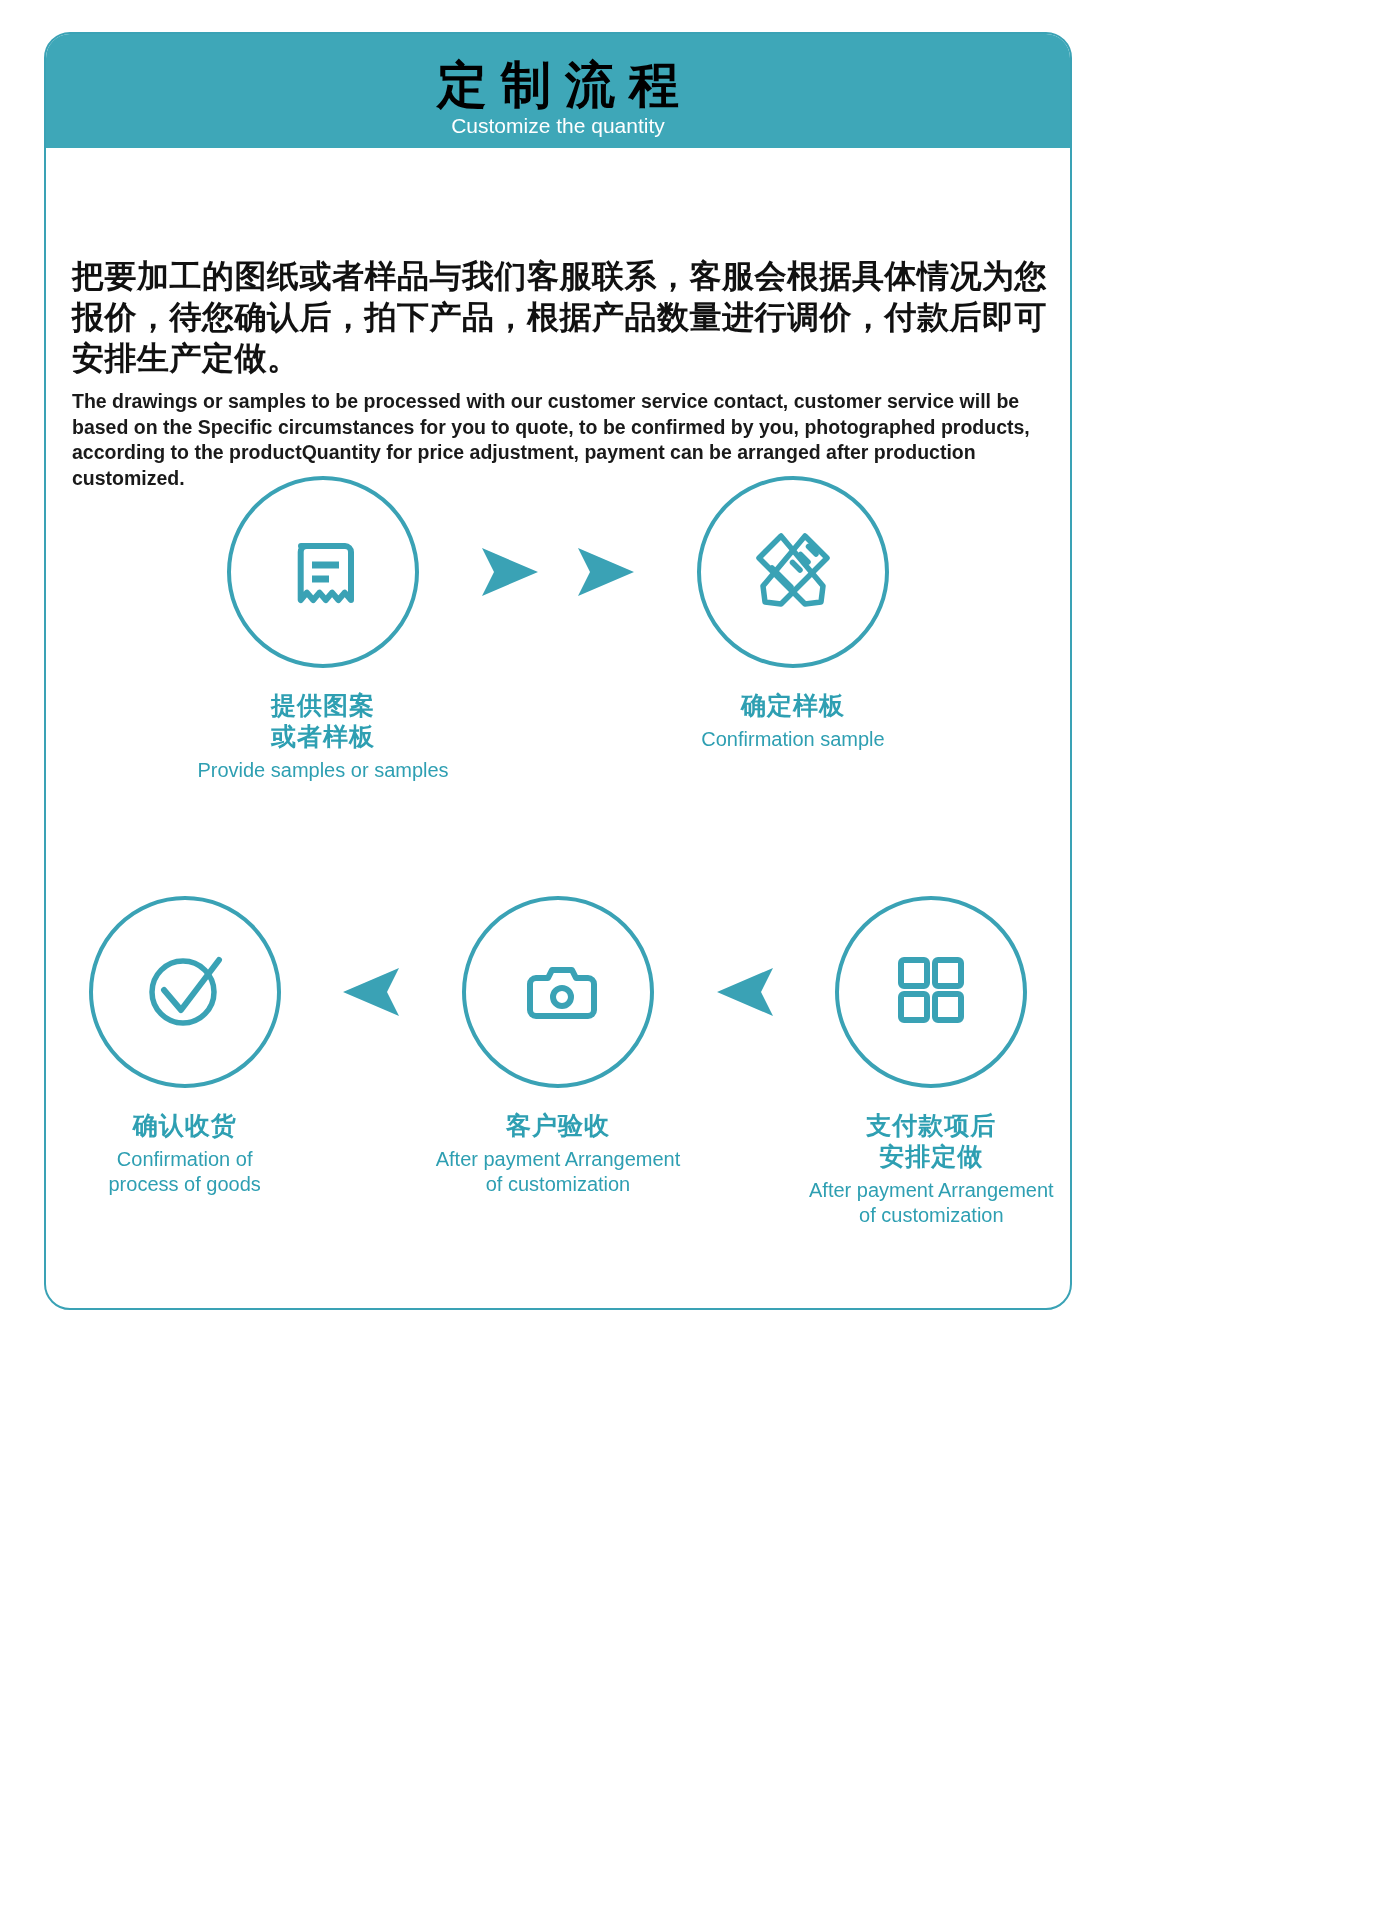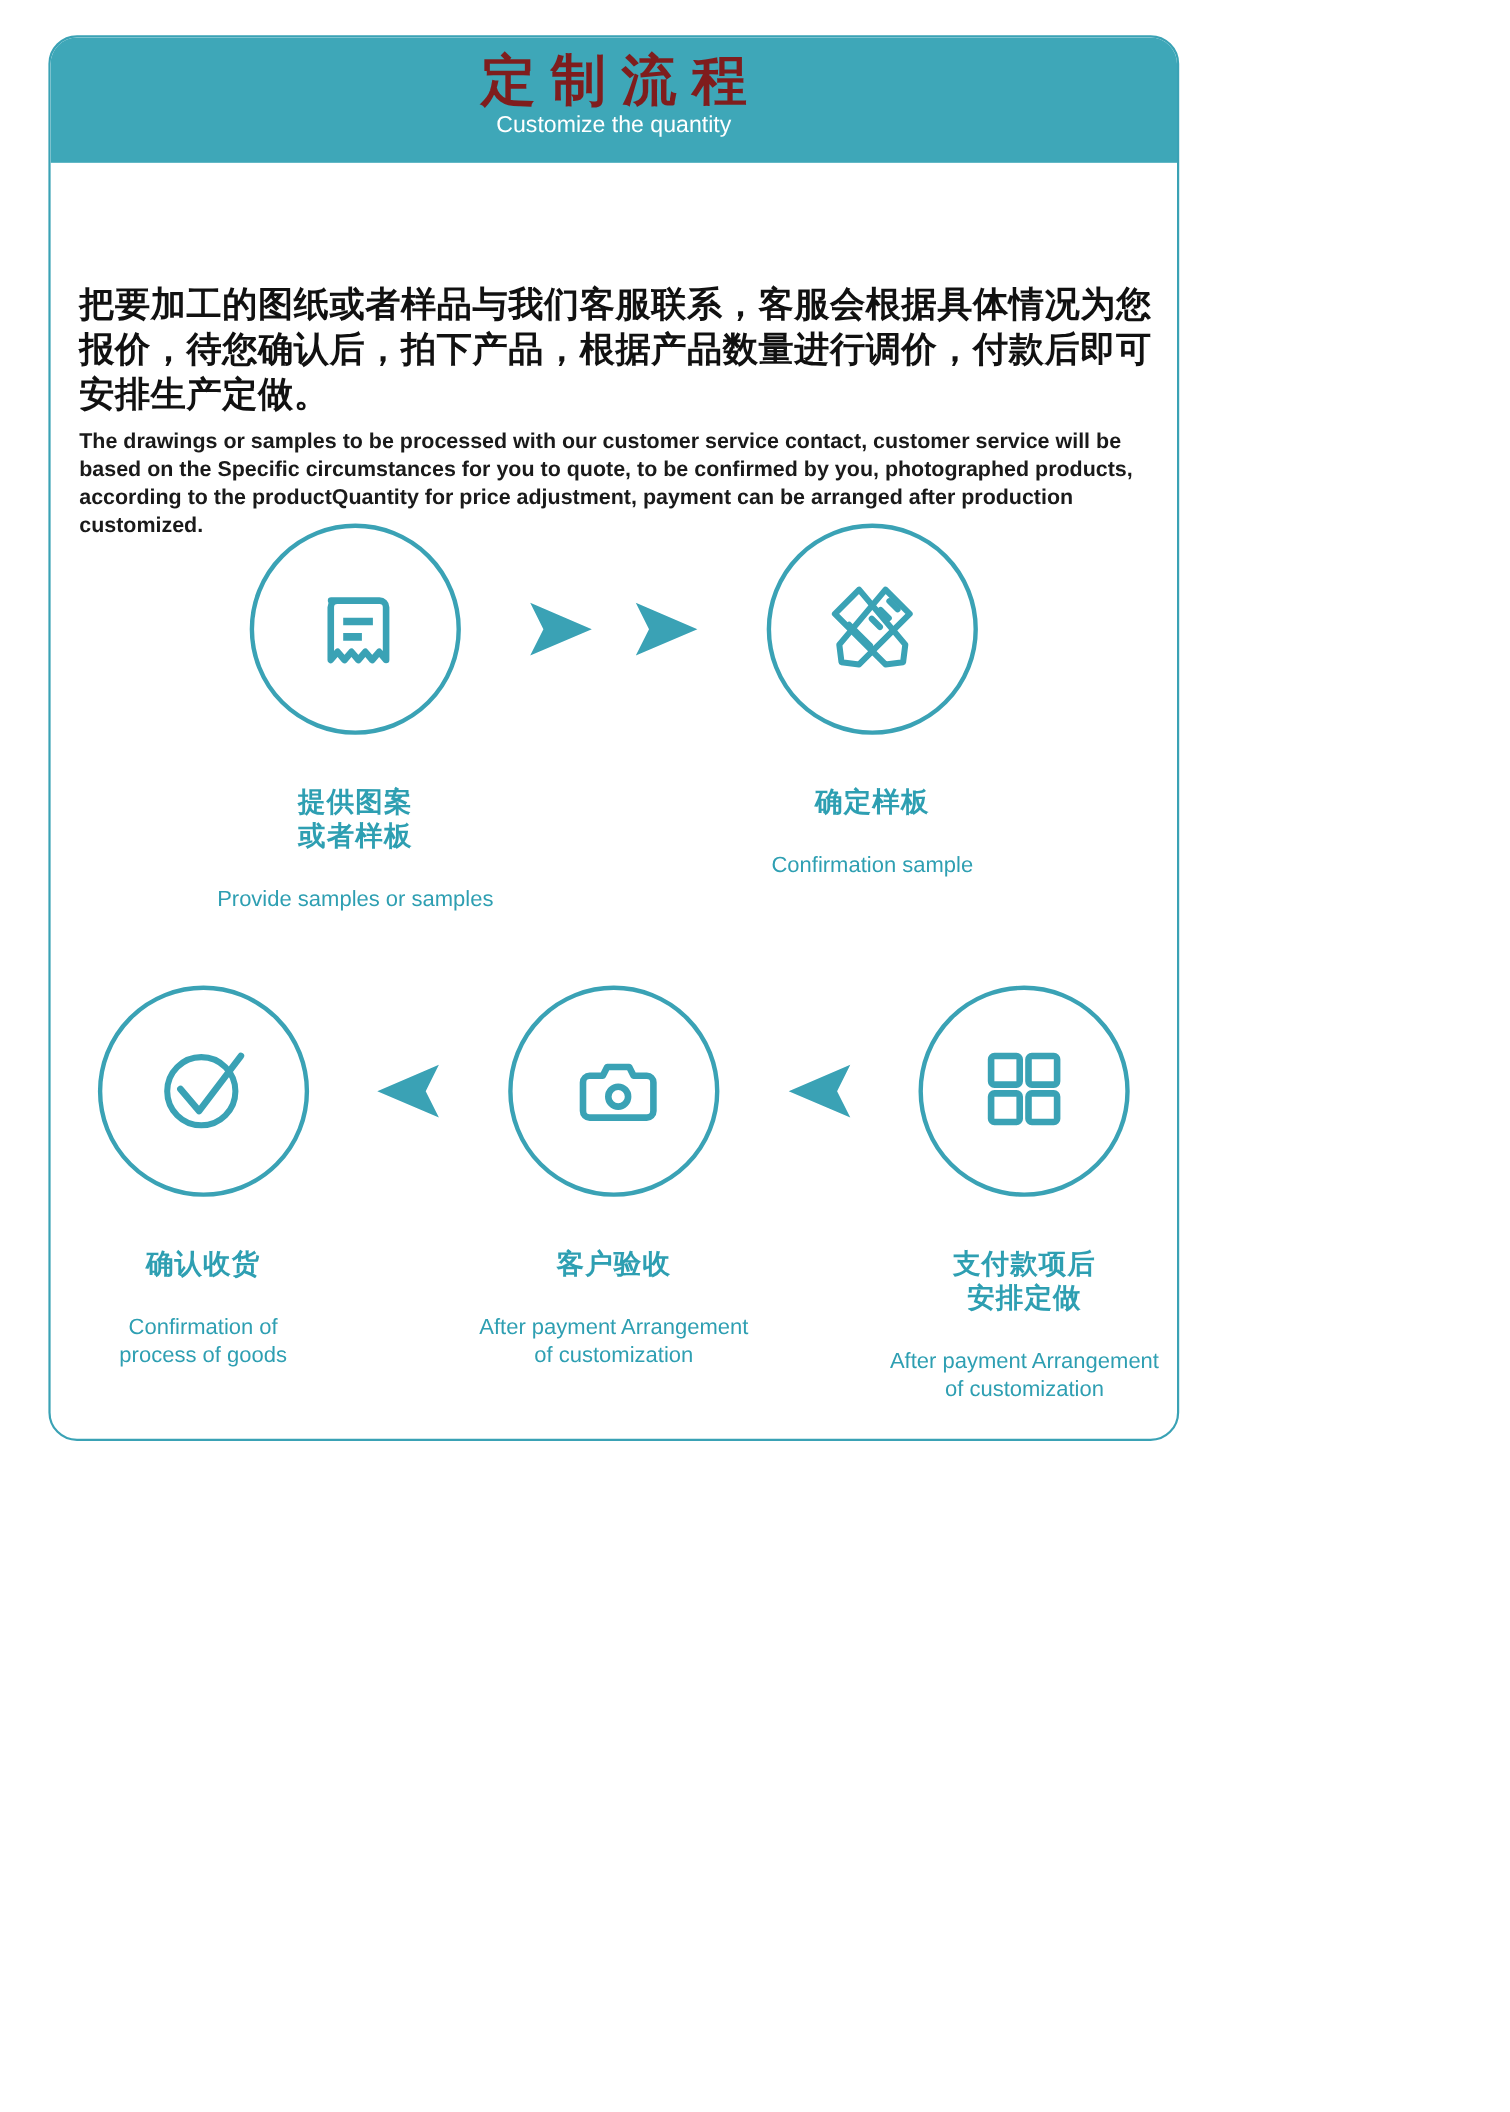--- a/index.html
+++ b/index.html
@@ -20,25 +20,25 @@
     background:#fff;
     overflow:hidden;
   }
   
   .banner{
     position:absolute;left:0;top:0;width:100%;height:114px;
     background:#3ea7b8;
     display:flex;flex-direction:column;align-items:center;justify-content:flex-start;
   }
   .banner-title{
-    color:#7f1d1d;
+    color:#000000;
     font-size:50px;
     font-weight:bold;
     letter-spacing:14px;
-    margin-top:8px;
+    margin-top:20px;
     line-height:62px;
     text-indent:14px;
   }
   .banner-sub{
     color:#ffffff;
     font-size:21px;
     font-weight:400;
     line-height:24px;
     margin-top:-2px;
     letter-spacing:0px;
@@ -72,21 +72,21 @@
   }
   
   .steps-row{
     position:absolute;left:0;width:1024px;display:flex;
     align-items:flex-start;justify-content:center;
   }
   .row1{top:442px;}
   .row2{top:862px;}
 
   .step{
-    width:278px;display:flex;flex-direction:column;align-items:center;gap:24px;
+    width:278px;display:flex;flex-direction:column;align-items:center;
   }
   .circle{
     width:192px;height:192px;border-radius:50%;
     border:4px solid #3aa2b5;
     box-sizing:border-box;
     display:flex;align-items:center;justify-content:center;
   }
   .step-cn{
     margin-top:22px;
     font-size:25px;font-weight:bold;color:#2e9fb2;

